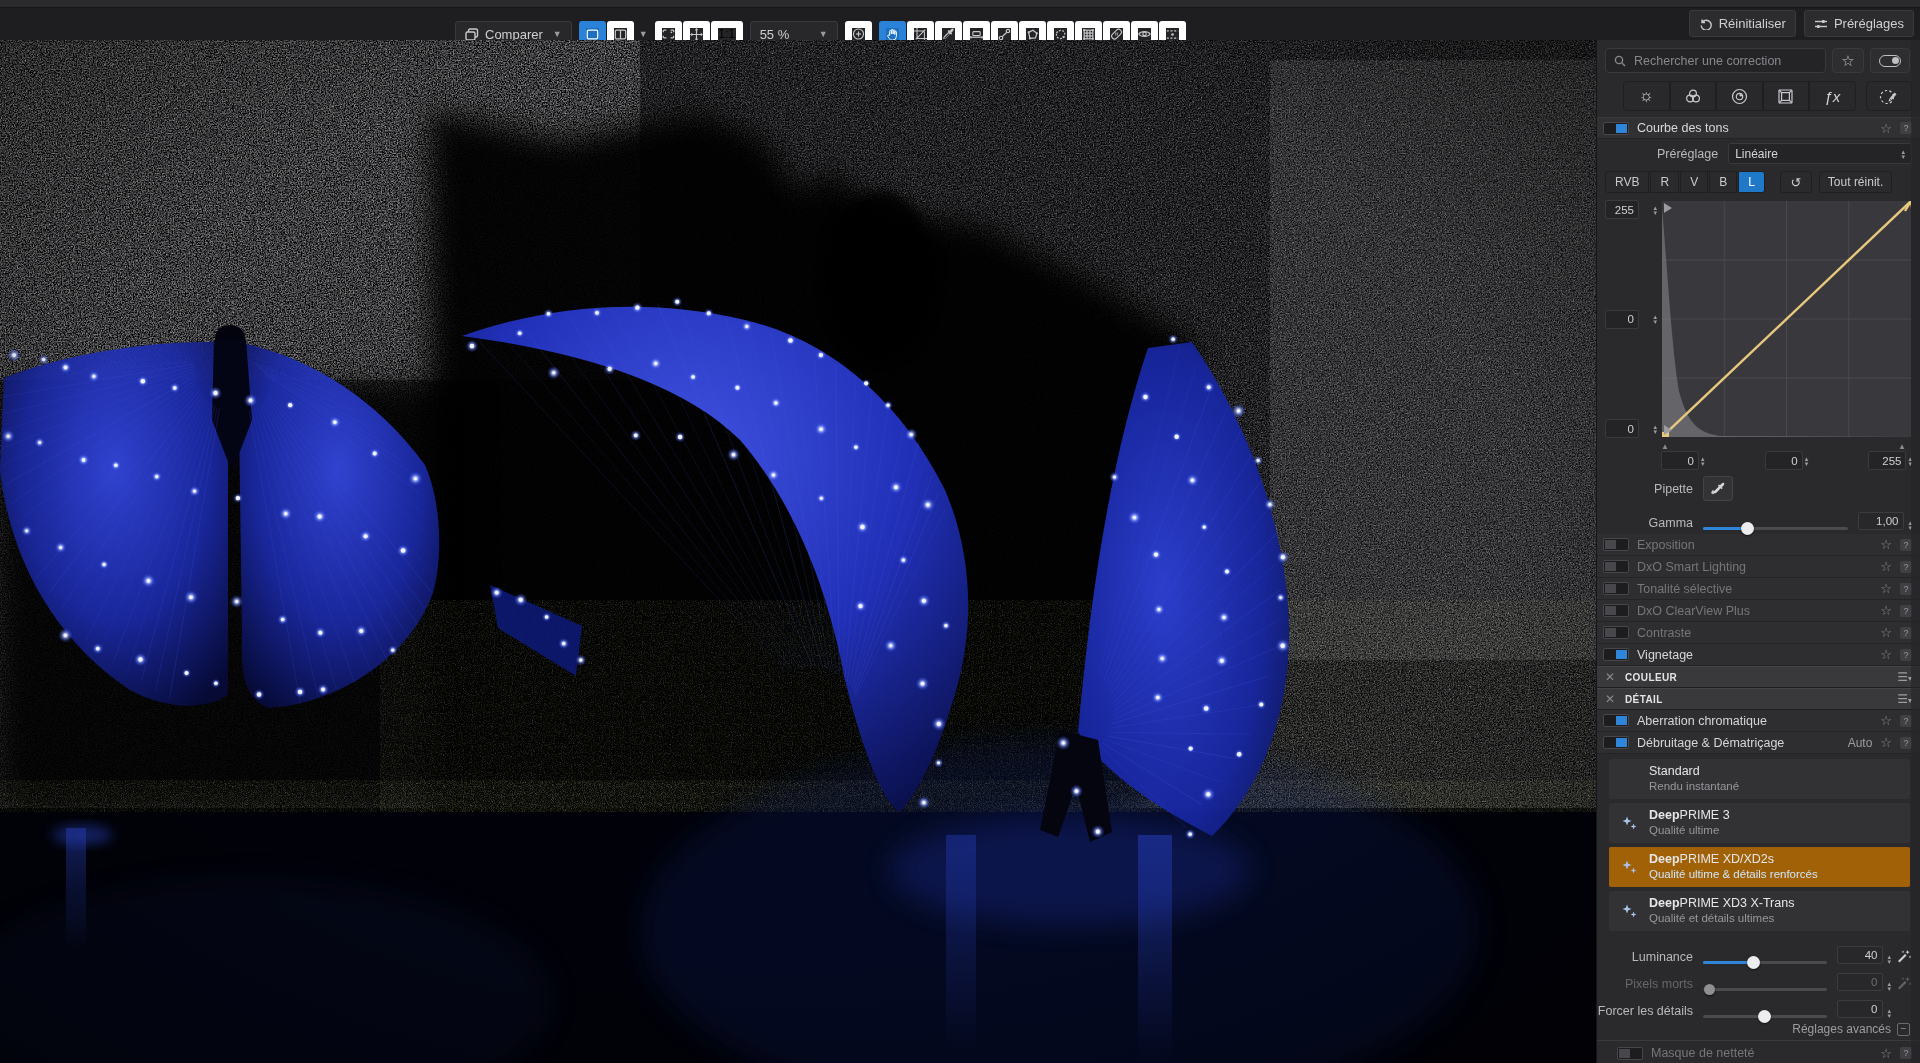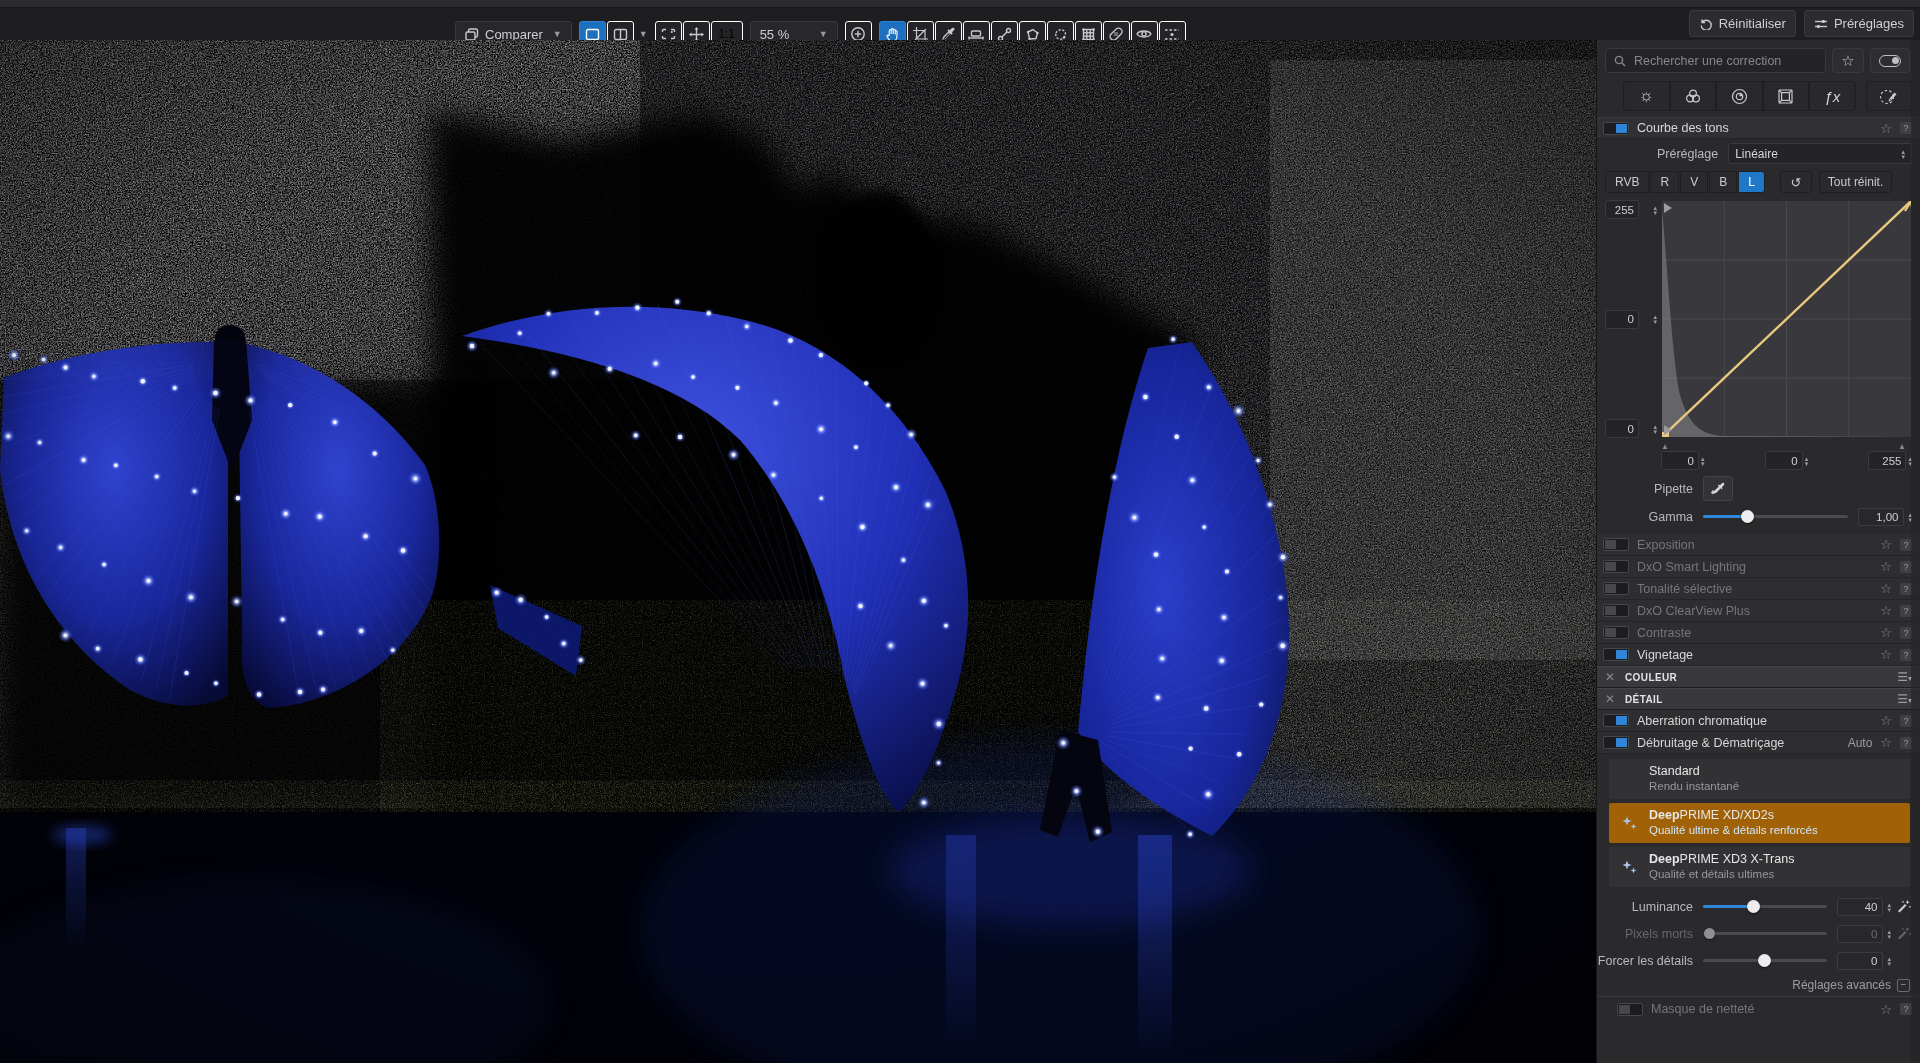--- a/index.html
+++ b/index.html
@@ -7,21 +7,21 @@
   *{box-sizing:border-box;}
   
   .topstrip{height:8px;background:#2b2b2d;border-bottom:1px solid #161618;}
   .toolbar{position:relative;height:32px;background:#1e1e20;}
   .tb-center{position:absolute;left:455px;top:13px;display:flex;align-items:center;gap:7px;}
   .tb-right{position:absolute;right:6px;top:2px;display:flex;align-items:center;gap:8px;}
   .btn{display:inline-flex;align-items:center;gap:6px;height:26px;padding:0 9px;background:#28282b;
        border:1px solid #3a3a3e;border-radius:3px;color:#cfcfd3;font-size:13px;cursor:default;}
   .btn svg{flex:0 0 auto;}
   .tool{width:27px;height:26px;padding:0;justify-content:center;display:inline-flex;align-items:center;
-        background:#242427;border:1px solid #ffffff;border-radius:3px;}
+        background:#242427;border:7px solid #ffffff;border-radius:3px;}
   .tool.sel{background:#1d6fbf;border-color:#2a83d8;}
   .grp{display:flex;align-items:center;gap:1px;}
   .caret{font-size:9px;color:#9a9a9f;margin-left:4px;}
   .zoombox{width:88px;justify-content:space-between;}
   .icon{stroke:#c9c9cd;fill:none;stroke-width:1.4;}
   .tb-right .btn{background:#2c2c2f;height:27px;}
   
   .main{position:relative;width:1920px;height:1023px;}
   .photo{position:absolute;left:0;top:0;width:1596px;height:1023px;background:#000;overflow:hidden;}
   .panel{position:absolute;left:1596px;top:0;width:324px;height:1023px;background:#2a2a2c;
@@ -76,21 +76,21 @@
   .curve-left{width:56px;display:flex;flex-direction:column;justify-content:space-between;height:238px;padding-right:4px;}
   .numfield{display:flex;align-items:center;gap:2px;}
   .nf{width:34px;height:19px;background:#242427;border:1px solid #3a3a3e;border-radius:2px;color:#cfcfd3;
       font-size:11.5px;display:flex;align-items:center;justify-content:flex-end;padding-right:4px;}
   .curve-box{position:relative;flex:1;height:238px;background:#39393d;border:1px solid #2a2a2d;}
   .curve-under{display:flex;justify-content:space-between;padding:4px 8px 0 64px;}
   .pip-row{display:flex;align-items:center;padding:6px 8px 2px 0;}
   .pip-row .rlabel{width:96px;text-align:right;}
   .pip-btn{margin-left:10px;width:30px;height:25px;background:#333336;border:1px solid #434347;border-radius:3px;
            display:flex;align-items:center;justify-content:center;}
-  .slide-row{display:flex;align-items:center;height:27px;padding:0 8px 0 0;}
+  .slide-row{display:flex;align-items:flex-end;height:27px;padding:0 8px 0 0;}
   .slide-row .rlabel{width:96px;text-align:right;flex:0 0 auto;}
   .track{position:relative;flex:1;height:3px;background:#4a4a4f;border-radius:2px;margin:0 10px;}
   .tfill{position:absolute;left:0;top:0;height:100%;background:#2f86d8;border-radius:2px;}
   .knob{position:absolute;top:-5px;width:13px;height:13px;border-radius:50%;background:#ededf0;
         box-shadow:0 1px 2px rgba(0,0,0,.6);transform:translateX(-6px);}
   .vbox{width:46px;height:18px;background:#28282b;border:1px solid #3c3c40;border-radius:2px;color:#cfcfd3;
         font-size:11.5px;display:flex;align-items:center;justify-content:flex-end;padding-right:5px;flex:0 0 auto;}
   .wand{width:16px;margin-left:5px;flex:0 0 auto;}
   
   .sec-row{display:flex;align-items:center;height:22px;background:#2e2e30;border-bottom:1px solid #242426;
@@ -968,20 +968,28 @@
     <span class="help">?</span>
   </div>
       </div>
 
     <div class="dn-wrap">
         <div class="dn-card">
 
     <div class="dn-name"><b></b><span>Standard</span></div>
     <div class="dn-desc">Rendu instantané</div>
   </div>
+        <div class="dn-card">
+    <svg class="sparkle" width="17" height="17" viewBox="0 0 17 17" fill="#a9c2ec">
+            <path d="M6 1.5 L7.2 4.8 L10.5 6 L7.2 7.2 L6 10.5 L4.8 7.2 L1.5 6 L4.8 4.8 Z"></path>
+            <path d="M12.5 8.5 L13.3 10.7 L15.5 11.5 L13.3 12.3 L12.5 14.5 L11.7 12.3 L9.5 11.5 L11.7 10.7 Z"></path>
+          </svg>
+    <div class="dn-name"><b>Deep</b><span>PRIME 3</span></div>
+    <div class="dn-desc">Qualité ultime</div>
+  </div>
         <div class="dn-card selected">
     <svg class="sparkle" width="17" height="17" viewBox="0 0 17 17" fill="#a9c2ec">
             <path d="M6 1.5 L7.2 4.8 L10.5 6 L7.2 7.2 L6 10.5 L4.8 7.2 L1.5 6 L4.8 4.8 Z"></path>
             <path d="M12.5 8.5 L13.3 10.7 L15.5 11.5 L13.3 12.3 L12.5 14.5 L11.7 12.3 L9.5 11.5 L11.7 10.7 Z"></path>
           </svg>
     <div class="dn-name"><b>Deep</b><span>PRIME XD/XD2s</span></div>
     <div class="dn-desc">Qualité ultime &amp; détails renforcés</div>
   </div>
         <div class="dn-card">
     <svg class="sparkle" width="17" height="17" viewBox="0 0 17 17" fill="#a9c2ec">

